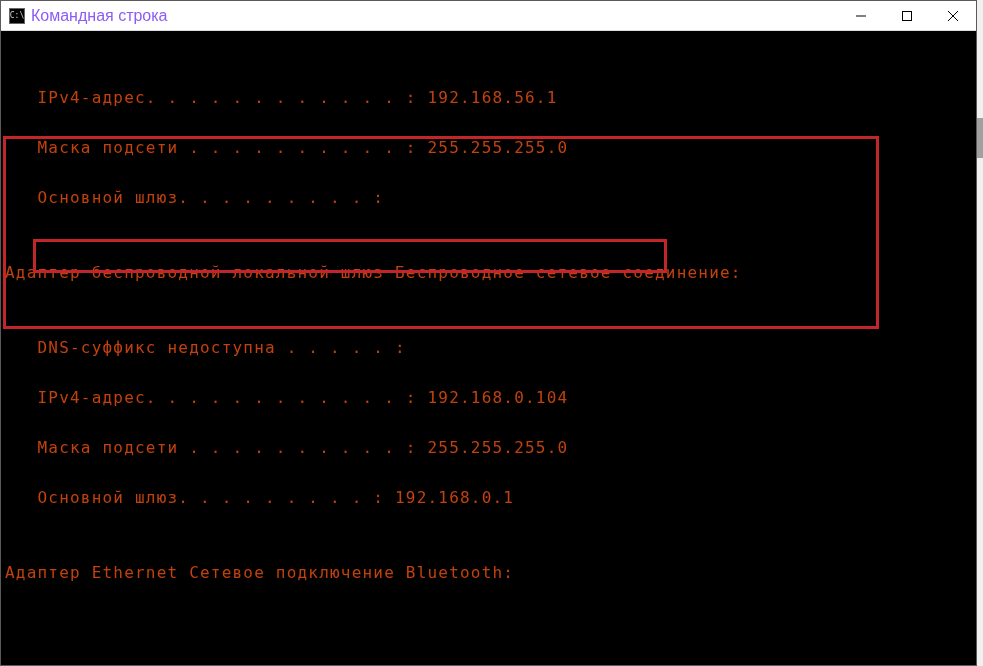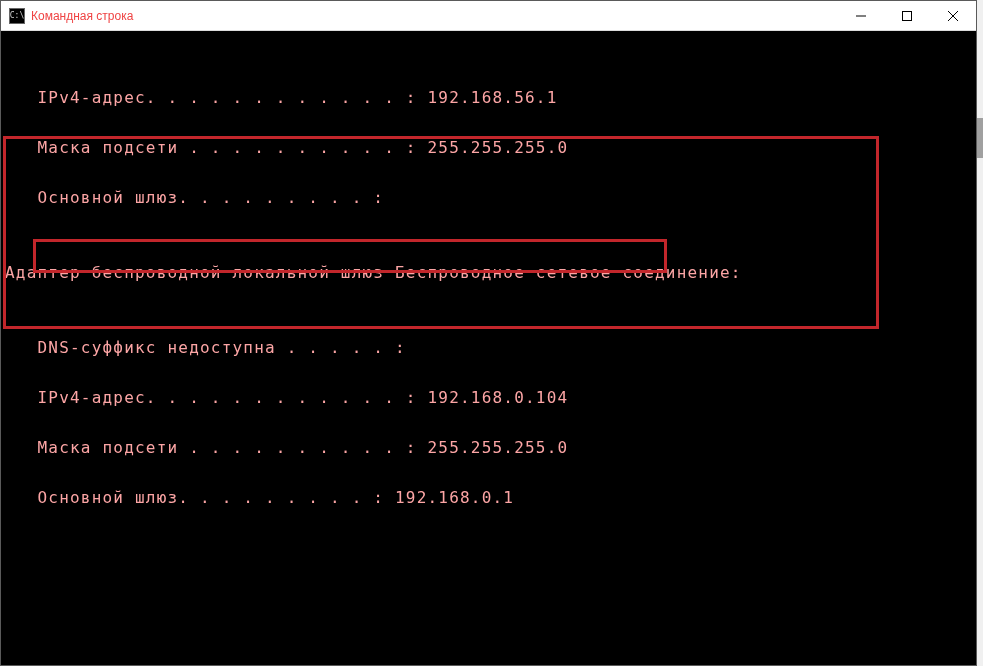--- a/index.html
+++ b/index.html
@@ -36,36 +36,36 @@
     border: 1px solid #666;
     display: flex;
     align-items: center;
     justify-content: center;
     font-size: 8px;
     color: #ccc;
     font-family: Consolas, monospace;
   }
   .titlebar-title {
     flex: 1;
-    font-size: 12px;
-    color: #ef4444;
+    font-size: 16px;
+    color: #8b5cf6;
   }
   .win-controls { display: flex; height: 100%; }
   .win-btn {
     width: 46px; height: 100%;
     display: flex; align-items: center; justify-content: center;
     font-family: "Segoe UI Symbol", sans-serif;
     font-size: 10px;
     color: #000;
   }
   .win-btn svg { width: 10px; height: 10px; }
   .console {
     flex: 1;
     background: #000;
-    color: #fca5a5;
+    color: #c2410c;
     font-family: Consolas, "Lucida Console", monospace;
     font-size: 16px;
     line-height: 25px;
     padding: 4px 0 16px 4px;
     white-space: pre;
     overflow: hidden;
     letter-spacing: 1.2px;
     position: relative;
   }
   .console .line { white-space: pre; }
@@ -125,20 +125,21 @@
 <div class="line">   Маска подсети . . . . . . . . . . : 255.255.255.0</div>
 <div class="line">   Основной шлюз. . . . . . . . . :</div>
 <div class="line"></div>
 <div class="line">Адаптер беспроводной локальной шлюз Беспроводное сетевое соединение:</div>
 <div class="line"></div>
 <div class="line">   DNS-суффикс недоступна . . . . . :</div>
 <div class="line">   IPv4-адрес. . . . . . . . . . . . : 192.168.0.104</div>
 <div class="line">   Маска подсети . . . . . . . . . . : 255.255.255.0</div>
 <div class="line">   Основной шлюз. . . . . . . . . : 192.168.0.1</div>
 <div class="line"></div>
+<div class="line">Адаптер Ethernet Сетевое подключение Bluetooth:</div>
 <div class="line"></div>
 
 <div class="line"></div>
 
 <div class="line"></div>
 
 
 
 
 <div class="line"></div>

